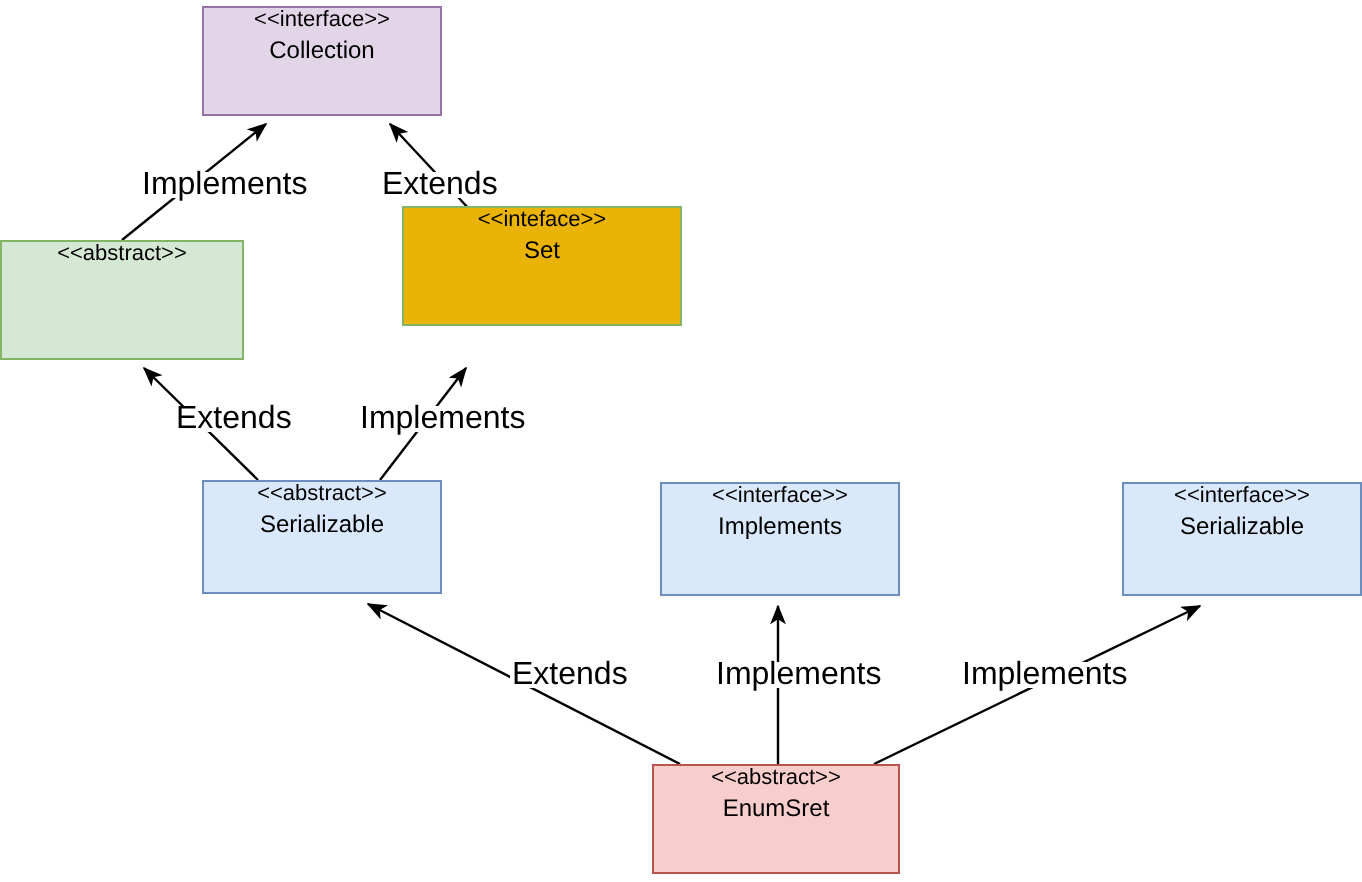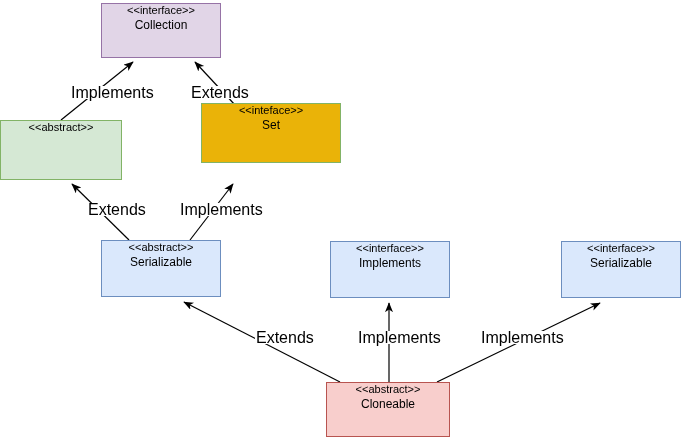--- a/index.html
+++ b/index.html
@@ -131,21 +131,21 @@
     <div class="classname">Implements</div>
   </div>
 
   <div class="uml-box" style="left:561px; top:241px; width:120px; height:57px; background:#dae8fc; border-color:#6c8ebf;">
     <div class="stereotype">&lt;&lt;interface&gt;&gt;</div>
     <div class="classname">Serializable</div>
   </div>
 
   <div class="uml-box" style="left:326px; top:382px; width:124px; height:55px; background:#f8cecc; border-color:#b85450;">
     <div class="stereotype">&lt;&lt;abstract&gt;&gt;</div>
-    <div class="classname">Cloneable</div>
+    <div class="classname">EnumSret</div>
   </div>
 
   <div class="edge-label" style="left:70px; top:86px;">Implements</div>
 
   <div class="edge-label" style="left:190px; top:86px;">Extends</div>
 
   <div class="edge-label" style="left:87px; top:203px;">Extends</div>
 
   <div class="edge-label" style="left:179px; top:203px;">Implements</div>
 

